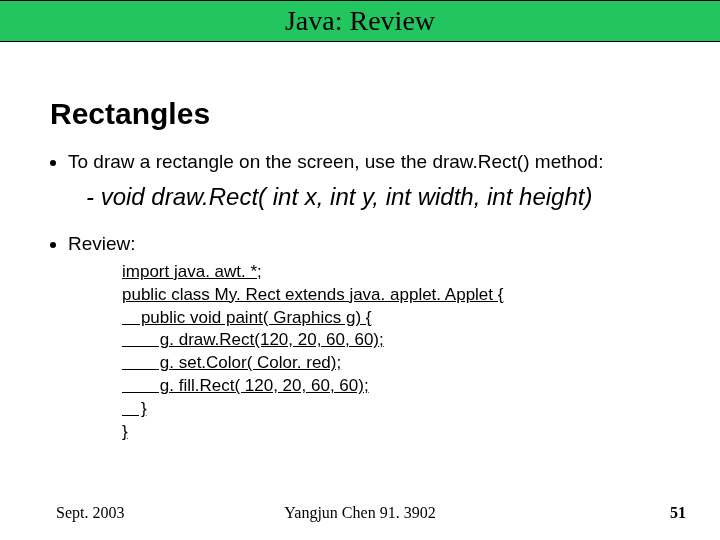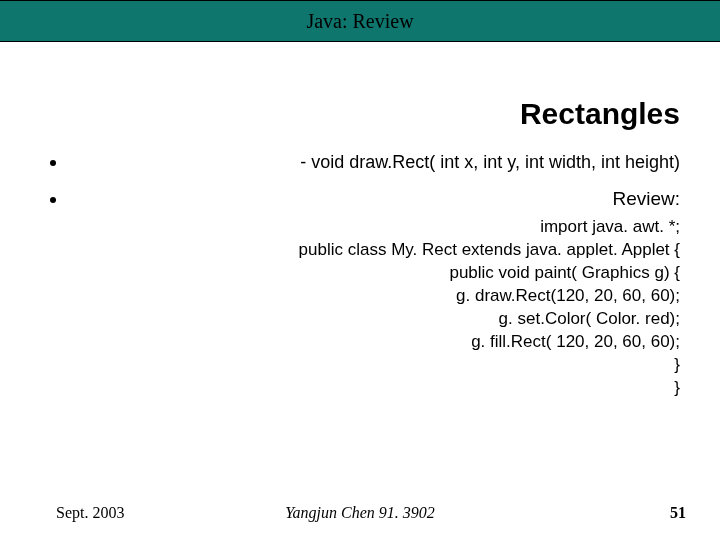--- a/index.html
+++ b/index.html
@@ -13,62 +13,63 @@
   }
   .slide {
     width: 720px;
     height: 540px;
     position: relative;
     box-sizing: border-box;
   }
   .titlebar {
     width: 100%;
     height: 40px;
-    background: #0f766e;
+    background: #22c55e;
     border-top: 1px solid #000;
     border-bottom: 1px solid #000;
     display: flex;
     align-items: center;
     justify-content: center;
     font-family: "Times New Roman", Times, serif;
-    font-size: 20px;
+    font-size: 28px;
   }
   .content {
     padding: 55px 40px 0 40px;
-    text-align: right;
   }
   .heading {
     font-size: 30px;
     margin: 0 0 18px 10px;
   }
   ul.bullets {
     list-style: disc;
     margin: 0 0 0 28px;
     padding: 0;
     font-size: 19px;
     line-height: 1.35;
   }
   ul.bullets > li {
     margin-bottom: 6px;
   }
   ul.sub {
     list-style: none;
-    margin: 6px 0 12px 18px;
+    margin: 6px 0 18px 18px;
     padding: 0;
-    font-size: 18px;
+    font-size: 24px;
+    font-style: italic;
   }
   ul.sub li::before {
     content: "-  ";
   }
   .code-block {
     font-size: 17px;
     line-height: 1.35;
     margin: 4px 0 0 54px;
     white-space: pre;
     font-family: Arial, Helvetica, sans-serif;
+    text-decoration: underline;
   }
   .footer {
     position: absolute;
     bottom: 18px;
     left: 0;
     width: 100%;
     font-family: "Times New Roman", Times, serif;
     font-size: 16px;
   }
   .foot-left {
@@ -76,21 +77,20 @@
     left: 56px;
     bottom: 0;
     font-family: Liberation Serif, serif;
   }
   .foot-center {
     position: absolute;
     left: 0;
     width: 100%;
     text-align: center;
     bottom: 0;
-    font-style: italic;
   }
   .foot-right {
     position: absolute;
     right: 34px;
     bottom: 0;
     font-weight: bold;
   }
 </style>
 </head>
 <body>
@@ -99,20 +99,21 @@
 
   <div class="titlebar">
     <span>Java: Review</span>
   </div>
 
   <div class="content">
     <h1 class="heading">Rectangles</h1>
 
     <ul class="bullets">
       <li>
+        <span>To draw a rectangle on the screen, use the draw.Rect() method:</span>
         <ul class="sub">
           <li>void draw.Rect( int x, int y, int width, int height)</li>
         </ul>
       </li>
       <li>
         <span>Review:</span>
         <div class="code-block">import java. awt. *;
 public class My. Rect extends java. applet. Applet {
     public void paint( Graphics g) {
         g. draw.Rect(120, 20, 60, 60);

